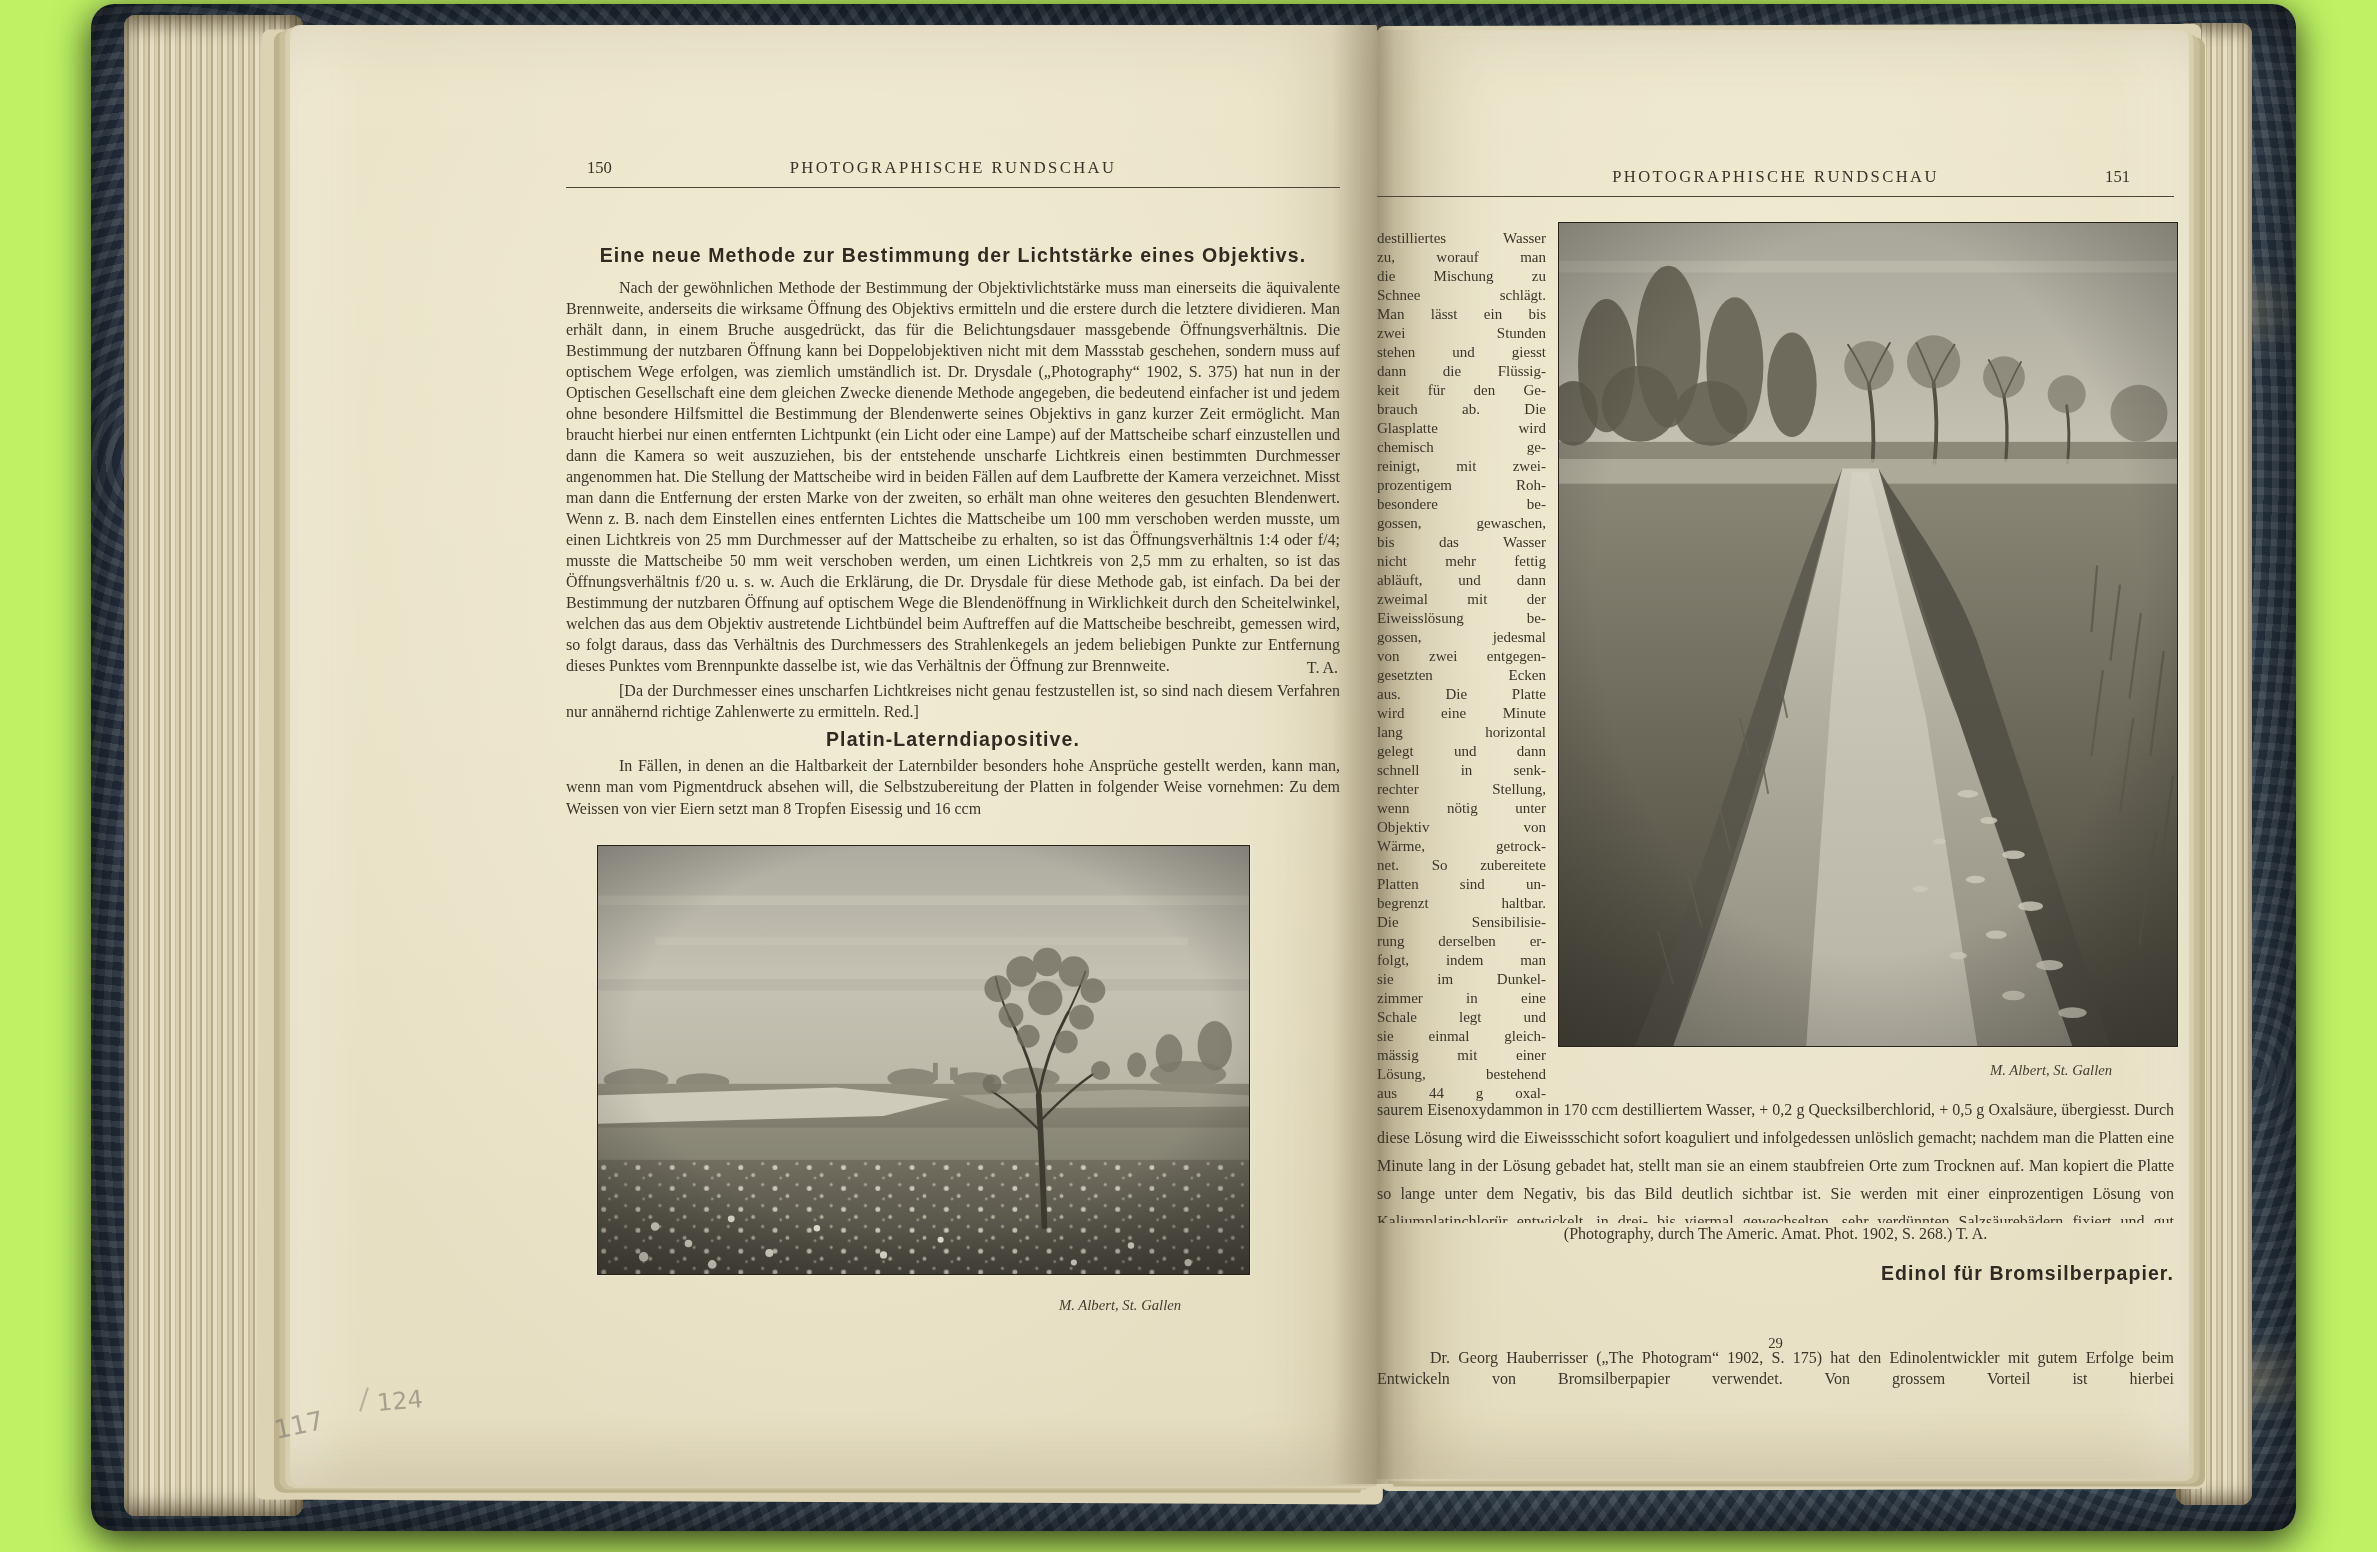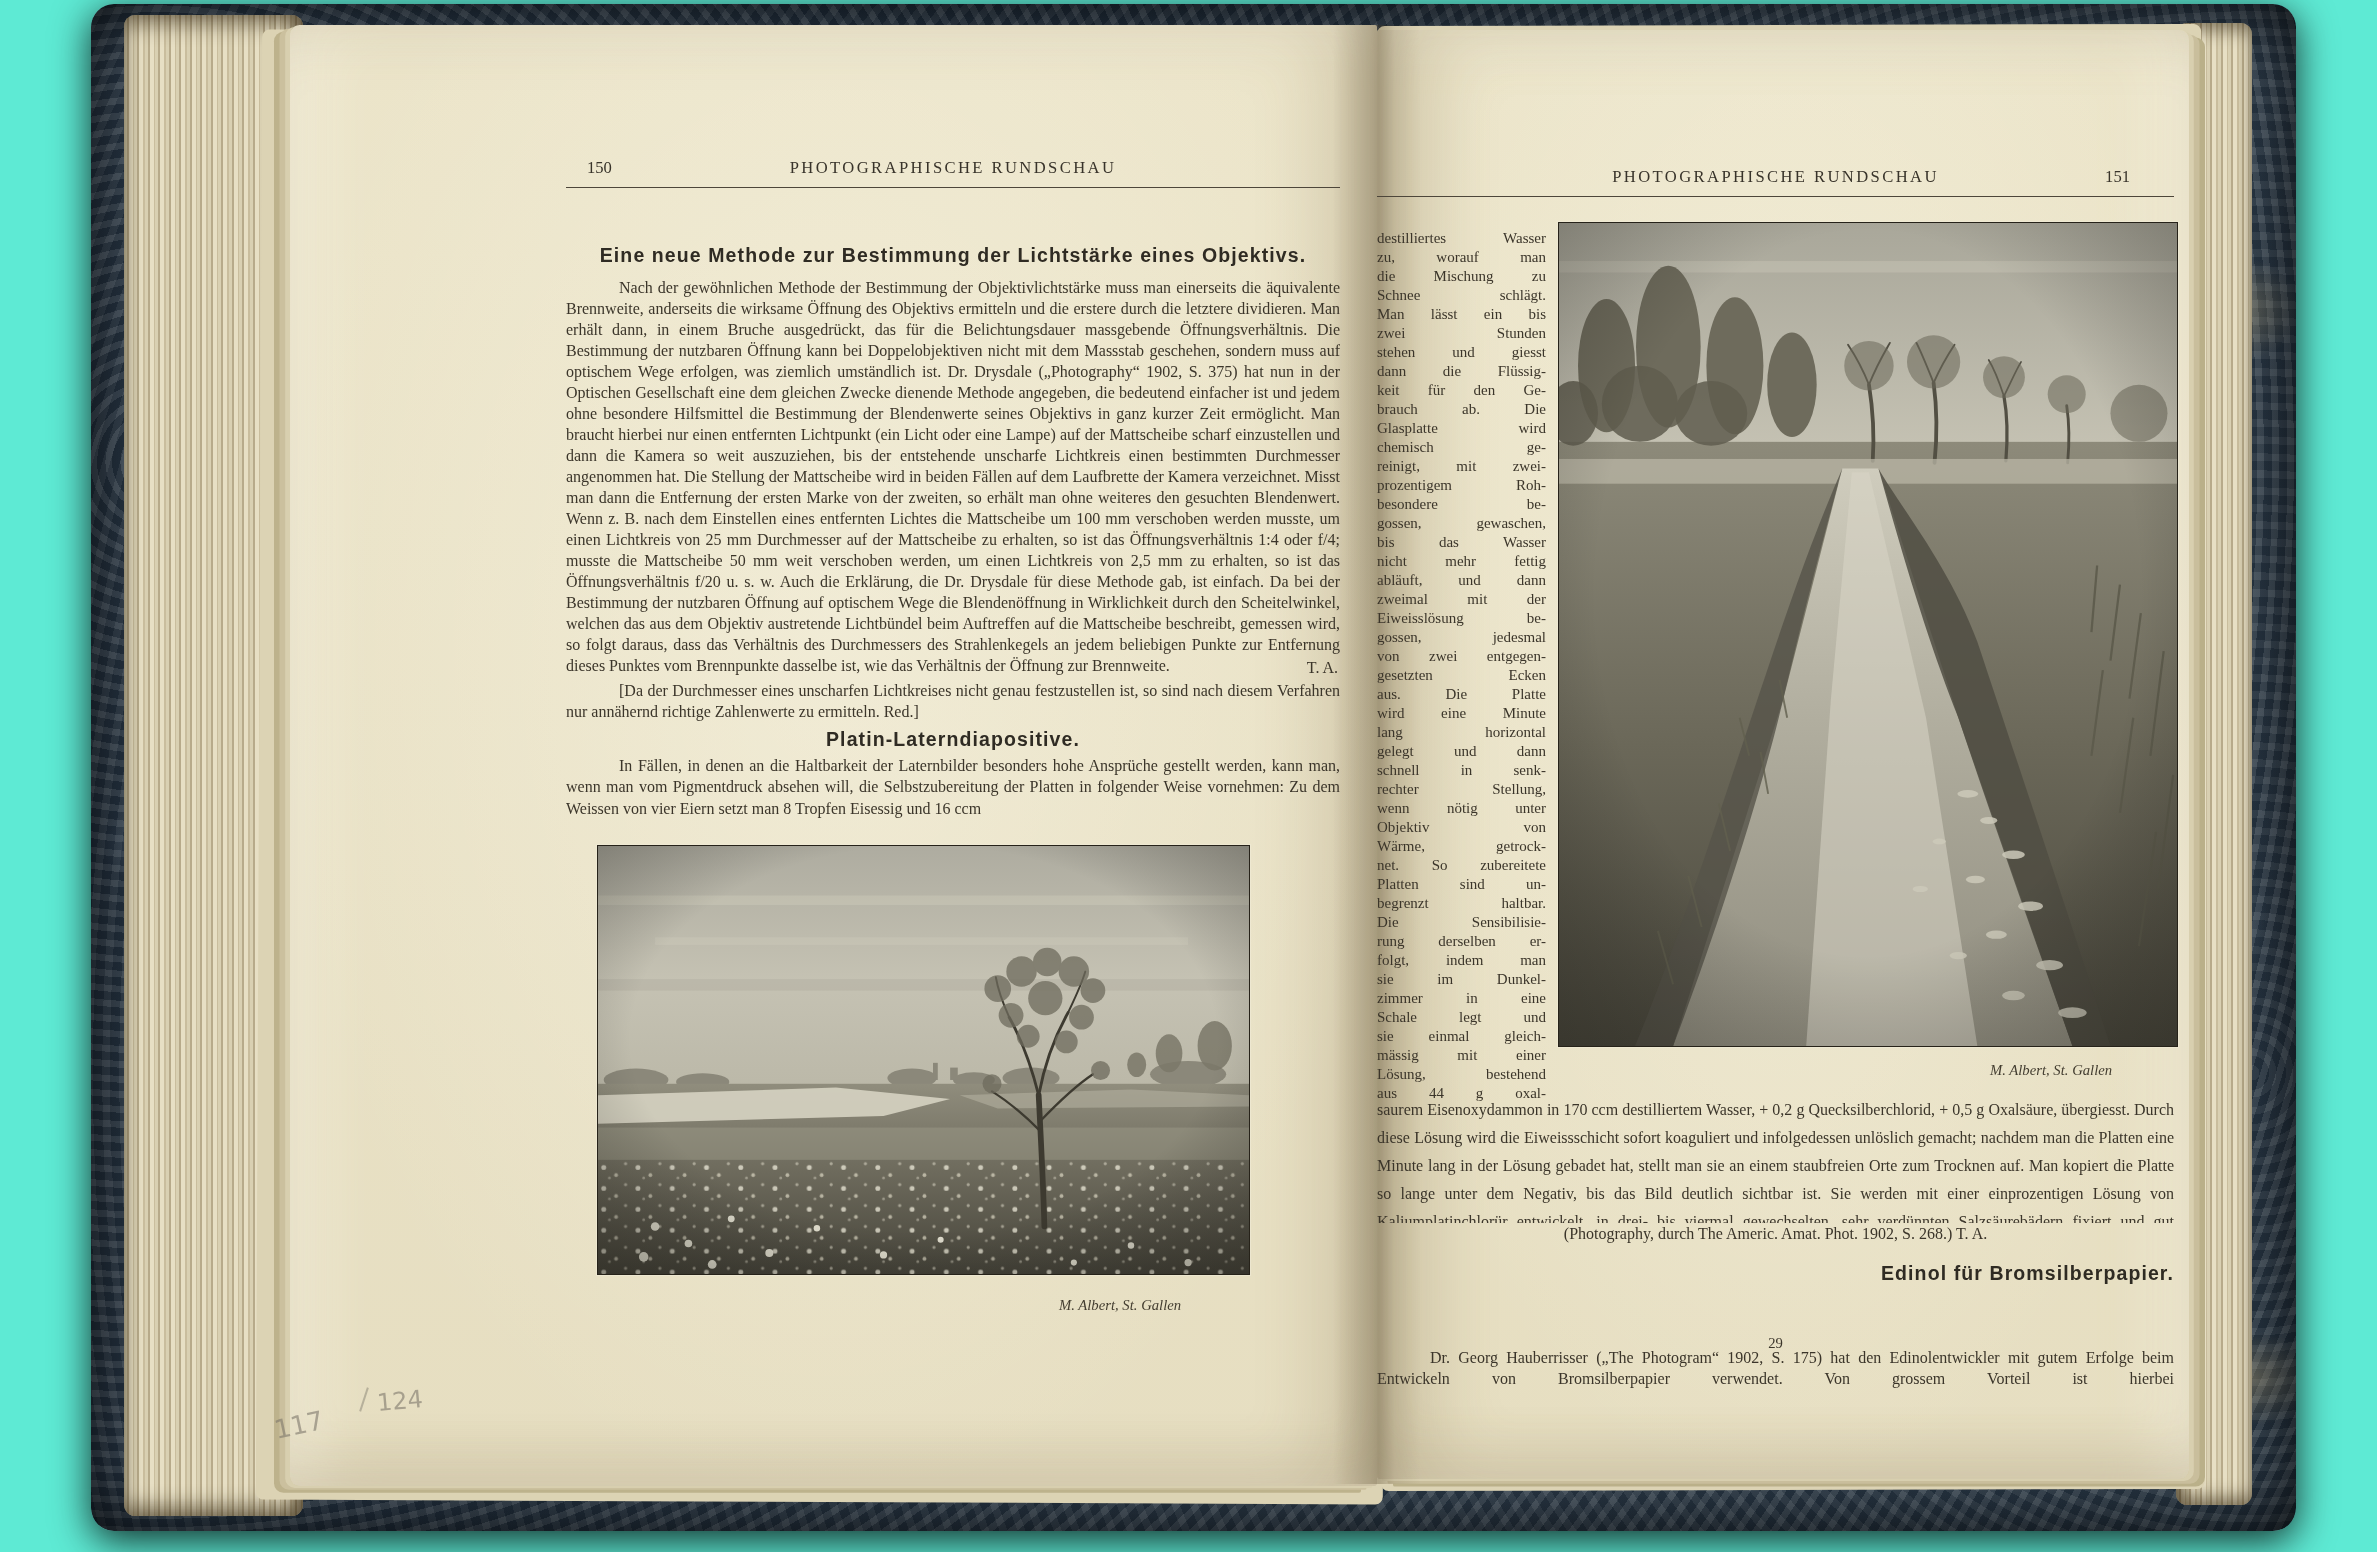--- a/index.html
+++ b/index.html
@@ -1,16 +1,16 @@
 <!DOCTYPE html>
 <html style="font-size:15px"><head>
 <meta charset="utf-8">
 <style>
   html,body{margin:0;padding:0;background:#050505;}
-  #stage{position:relative;width:2378px;height:1552px;background:#5eead4;overflow:hidden;
+  #stage{position:relative;width:2378px;height:1552px;background:#bef264;overflow:hidden;
          font-family:"Liberation Serif", serif;color:#3b352a;}
 
   
   .cover{position:absolute;left:91px;top:3.8px;width:2205px;height:1527px;border-radius:23px;
     background:
       radial-gradient(86px 57px at 6% 12%, rgba(176,164,134,.55), transparent 70%),
       radial-gradient(114px 67px at 4% 55%, rgba(105,125,145,.55), transparent 70%),
       radial-gradient(76px 86px at 7% 85%, rgba(190,172,130,.45), transparent 70%),
       radial-gradient(105px 76px at 97% 20%, rgba(180,166,128,.5), transparent 70%),
       radial-gradient(86px 114px at 96% 60%, rgba(110,130,150,.5), transparent 70%),

